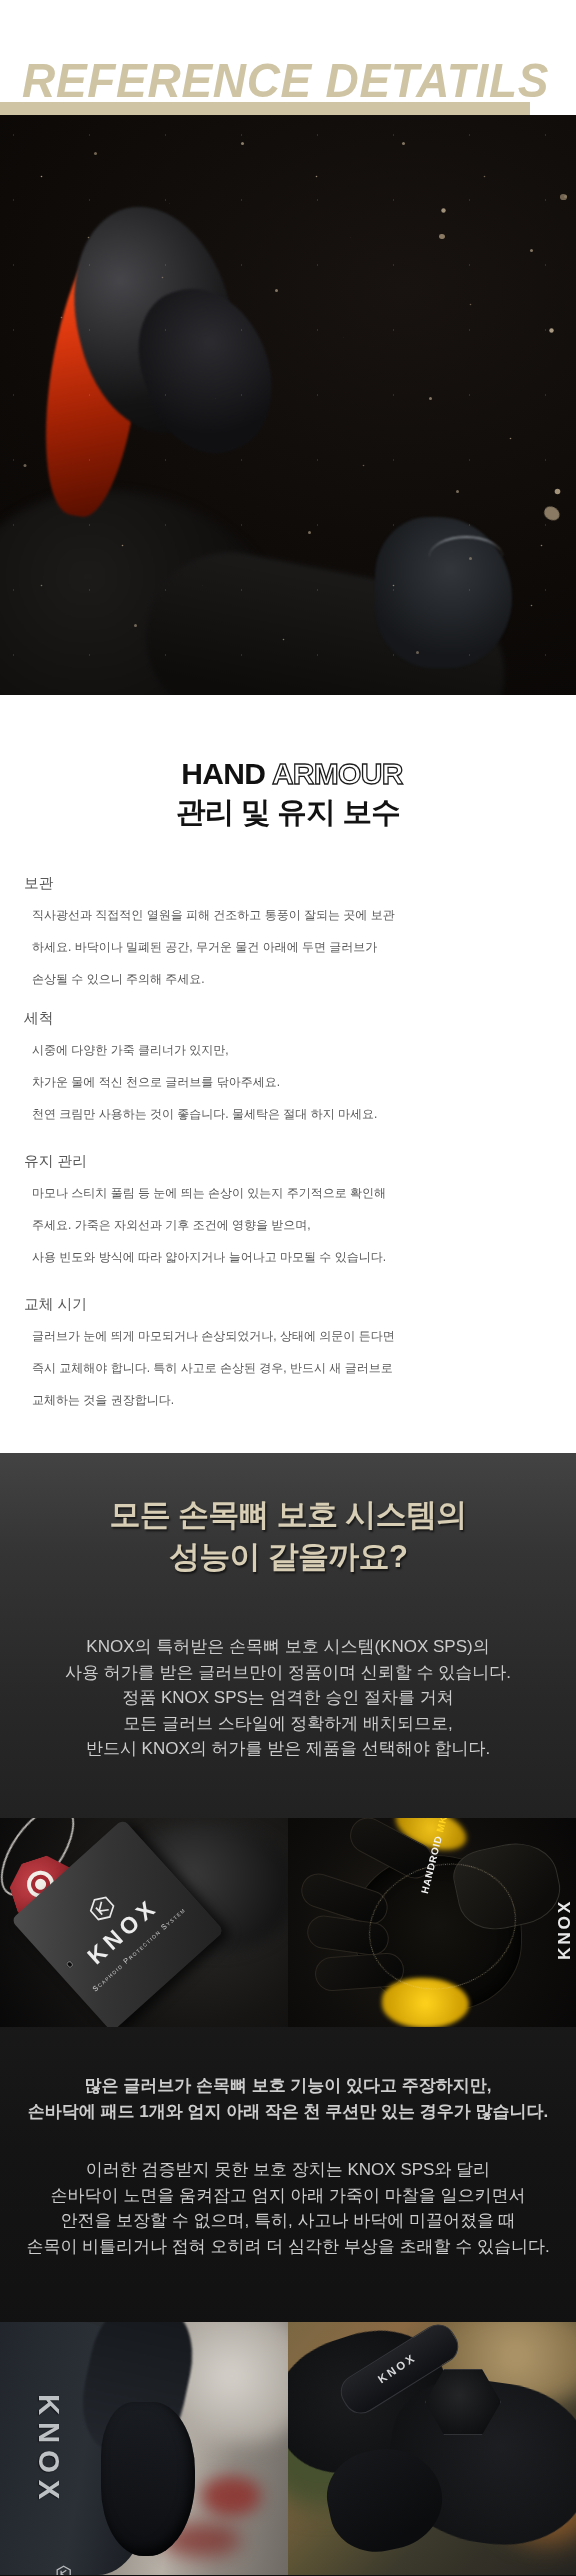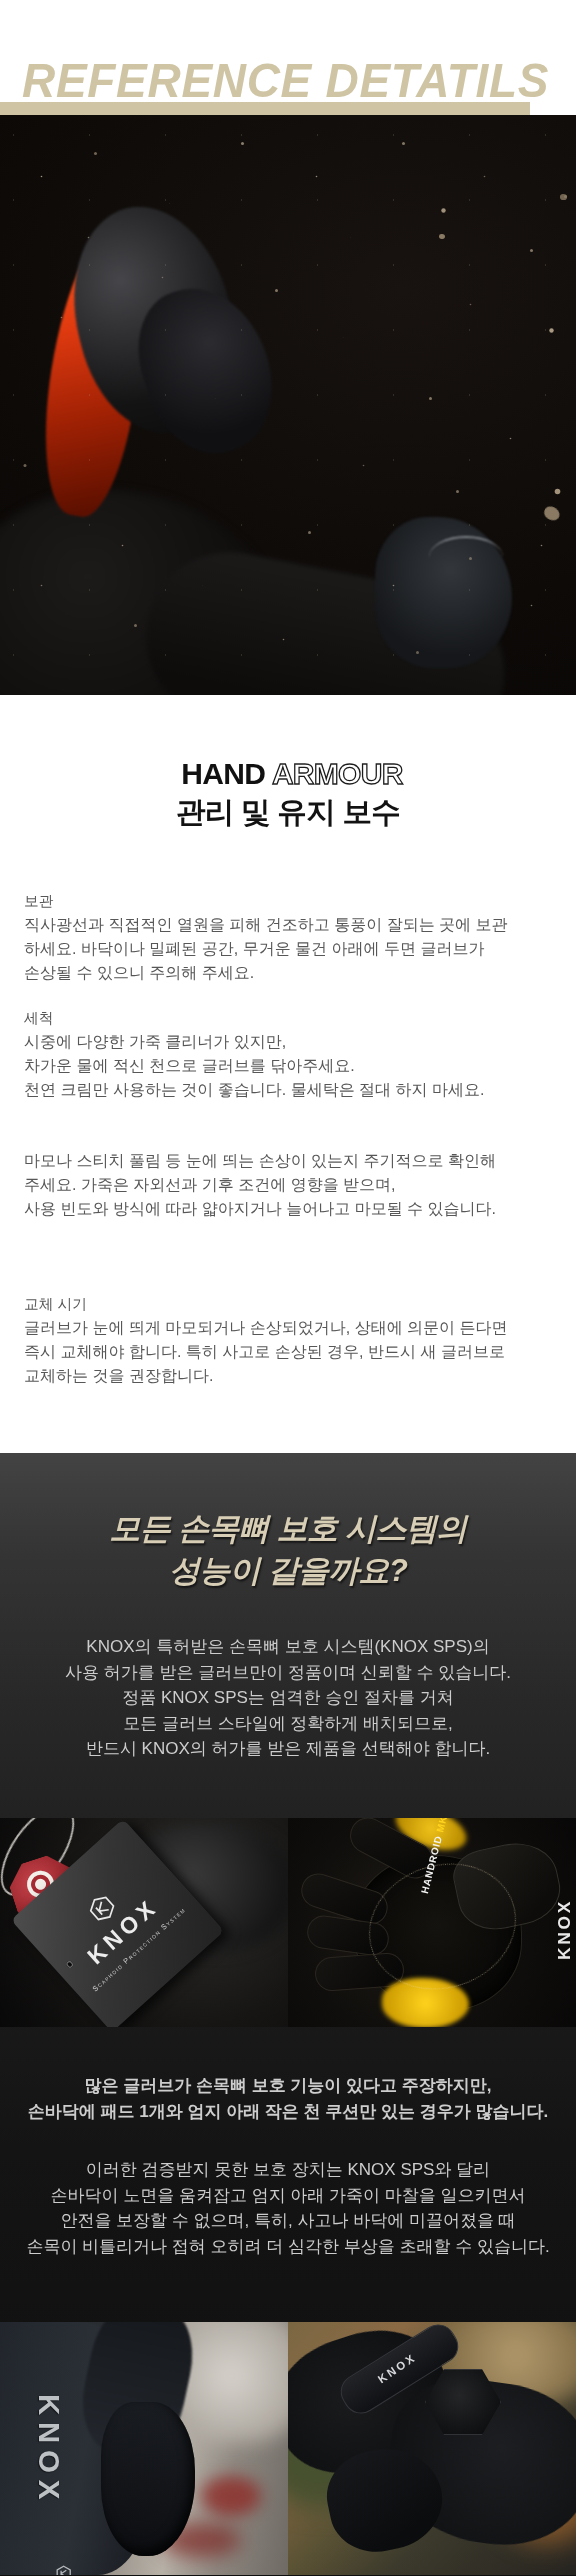--- a/index.html
+++ b/index.html
@@ -63,31 +63,31 @@
   .rock.r2{left:439px;top:119px;width:6px;height:5.4px;}
   .rock.r3{left:560px;top:79px;width:7.4px;height:6px;opacity:.8;}
 
   
   .care-title-en{position:absolute;left:0;top:753px;width:576px;margin:4px;text-align:center;
                  font-size:30px;line-height:34px;font-weight:800;letter-spacing:-0.7px;color:#111;}
   .care-title-en .outline{color:#ffffff;-webkit-text-stroke:1.3px #1b1b1b;margin-left:6.7px;}
   .care-title-ko{position:absolute;left:0;top:792px;width:576px;margin:0;text-align:center;
                  font-size:29.5px;line-height:39px;font-weight:800;letter-spacing:-0.7px;color:#121212;}
   .care-block{position:absolute;left:24px;width:530px;color:#575757;}
-  .care-block.b1{top:889px;} .care-block.b2{top:1006px;}
+  .care-block.b1{top:871px;} .care-block.b2{top:1006px;}
   .care-block.b3{top:1149px;} .care-block.b4{top:1292px;}
   .care-heading{font-size:14.7px;line-height:24px;font-weight:400;margin:0;}
-  .care-line{font-size:16px;line-height:24px;margin:0;}
+  .care-line{font-size:12px;line-height:24px;margin:8px;}
 
   
   .sps{position:absolute;left:0;top:1453px;width:576px;height:1123px;overflow:hidden;
        background:linear-gradient(180deg,#434343 0%,#343434 9%,#282828 22%,#1d1d1d 40%,#141414 62%,#0e0e0e 100%);}
-  .sps-title{position:absolute;left:0;top:55px;width:576px;text-align:center;
+  .sps-title{position:absolute;left:0;top:41px;width:576px;text-align:center;
              font-size:31px;line-height:42px;font-weight:800;letter-spacing:-0.7px;color:#d7ceb5;
-             text-shadow:1.3px 2px 2px rgba(0,0,0,.6);font-style:italic;}
+             text-shadow:1.3px 2px 2px rgba(0,0,0,.6);}
   .sps-par{position:absolute;left:0;width:576px;text-align:center;color:#cdcdcd;
            font-size:17px;line-height:25.5px;}
   .sps-par.intro{top:181px;} .sps-par.claim{top:620px;font-weight:bold;} .sps-par.warning{top:704px;}
 
   
   .ph-row{position:absolute;left:0;width:576px;display:flex;}
   .row1{top:365px;height:209px;} .row2{top:869px;height:253px;}
   .ph{position:relative;width:288px;height:100%;overflow:hidden;margin:0;}
 
   
@@ -215,20 +215,21 @@
     </div>
 
     <div class="care-block b2">
       <p class="care-heading">세척</p>
       <p class="care-line">시중에 다양한 가죽 클리너가 있지만,</p>
       <p class="care-line">차가운 물에 적신 천으로 글러브를 닦아주세요.</p>
       <p class="care-line">천연 크림만 사용하는 것이 좋습니다. 물세탁은 절대 하지 마세요.</p>
     </div>
 
     <div class="care-block b3">
+      <p class="care-heading">유지 관리</p>
       <p class="care-line">마모나 스티치 풀림 등 눈에 띄는 손상이 있는지 주기적으로 확인해</p>
       <p class="care-line">주세요. 가죽은 자외선과 기후 조건에 영향을 받으며,</p>
       <p class="care-line">사용 빈도와 방식에 따라 얇아지거나 늘어나고 마모될 수 있습니다.</p>
     </div>
 
     <div class="care-block b4">
       <p class="care-heading">교체 시기</p>
       <p class="care-line">글러브가 눈에 띄게 마모되거나 손상되었거나, 상태에 의문이 든다면</p>
       <p class="care-line">즉시 교체해야 합니다. 특히 사고로 손상된 경우, 반드시 새 글러브로</p>
       <p class="care-line">교체하는 것을 권장합니다.</p>

